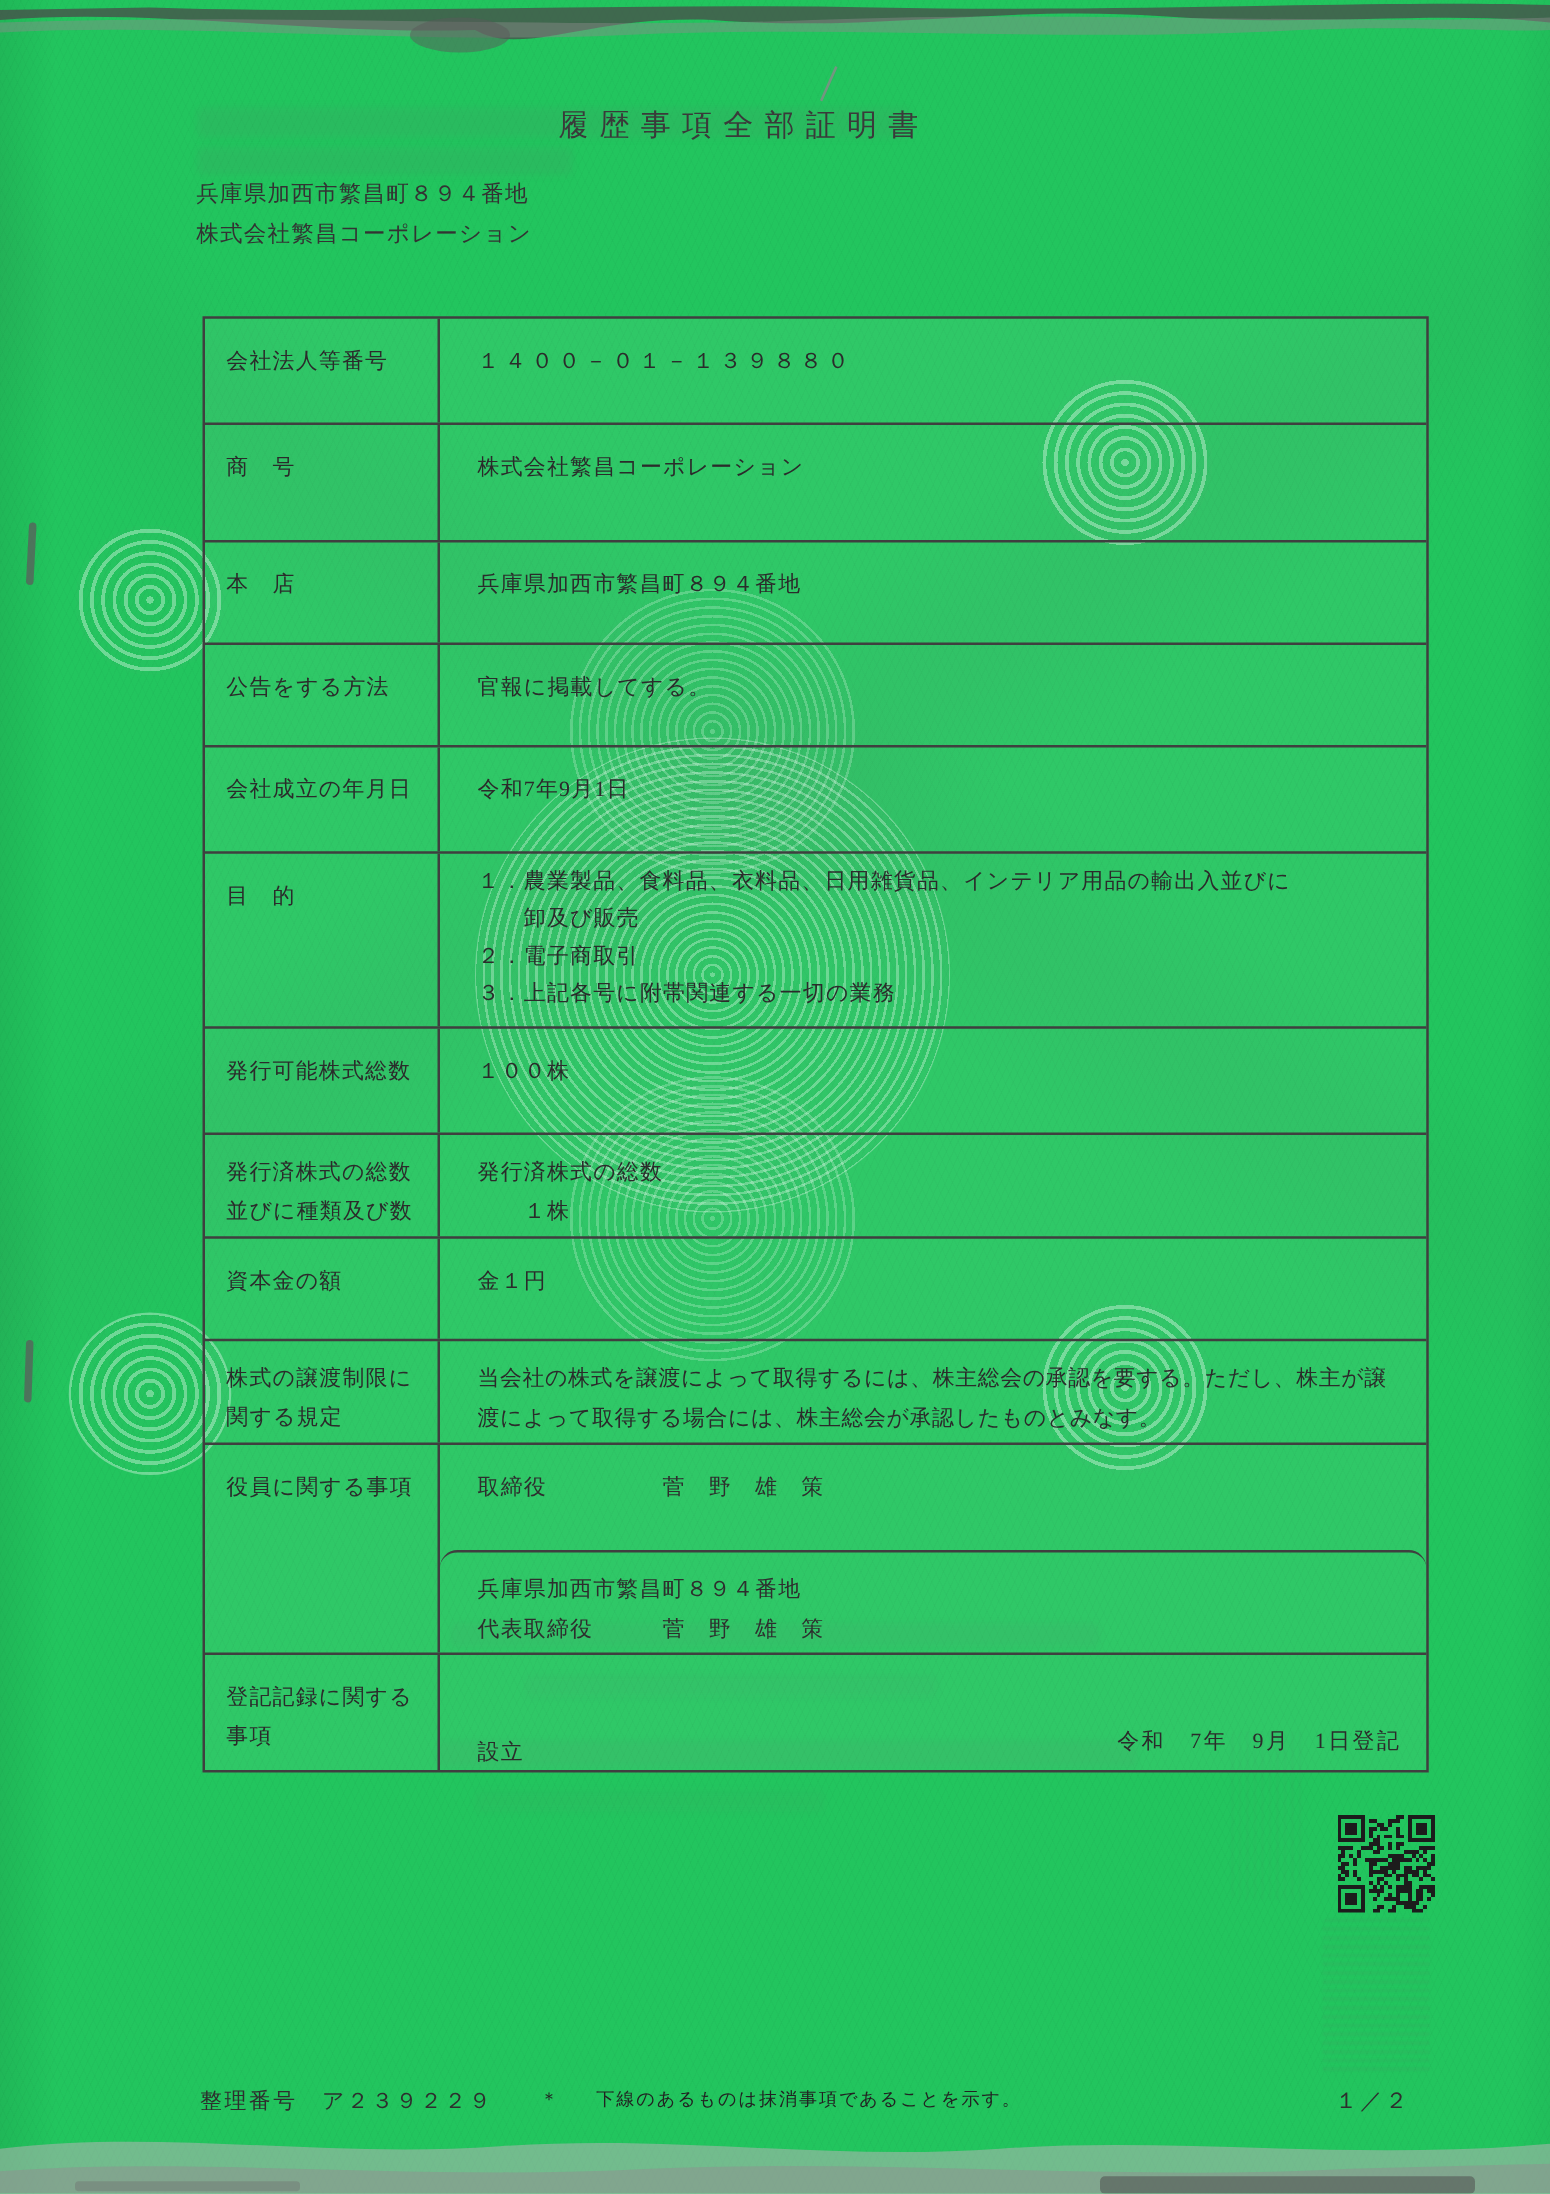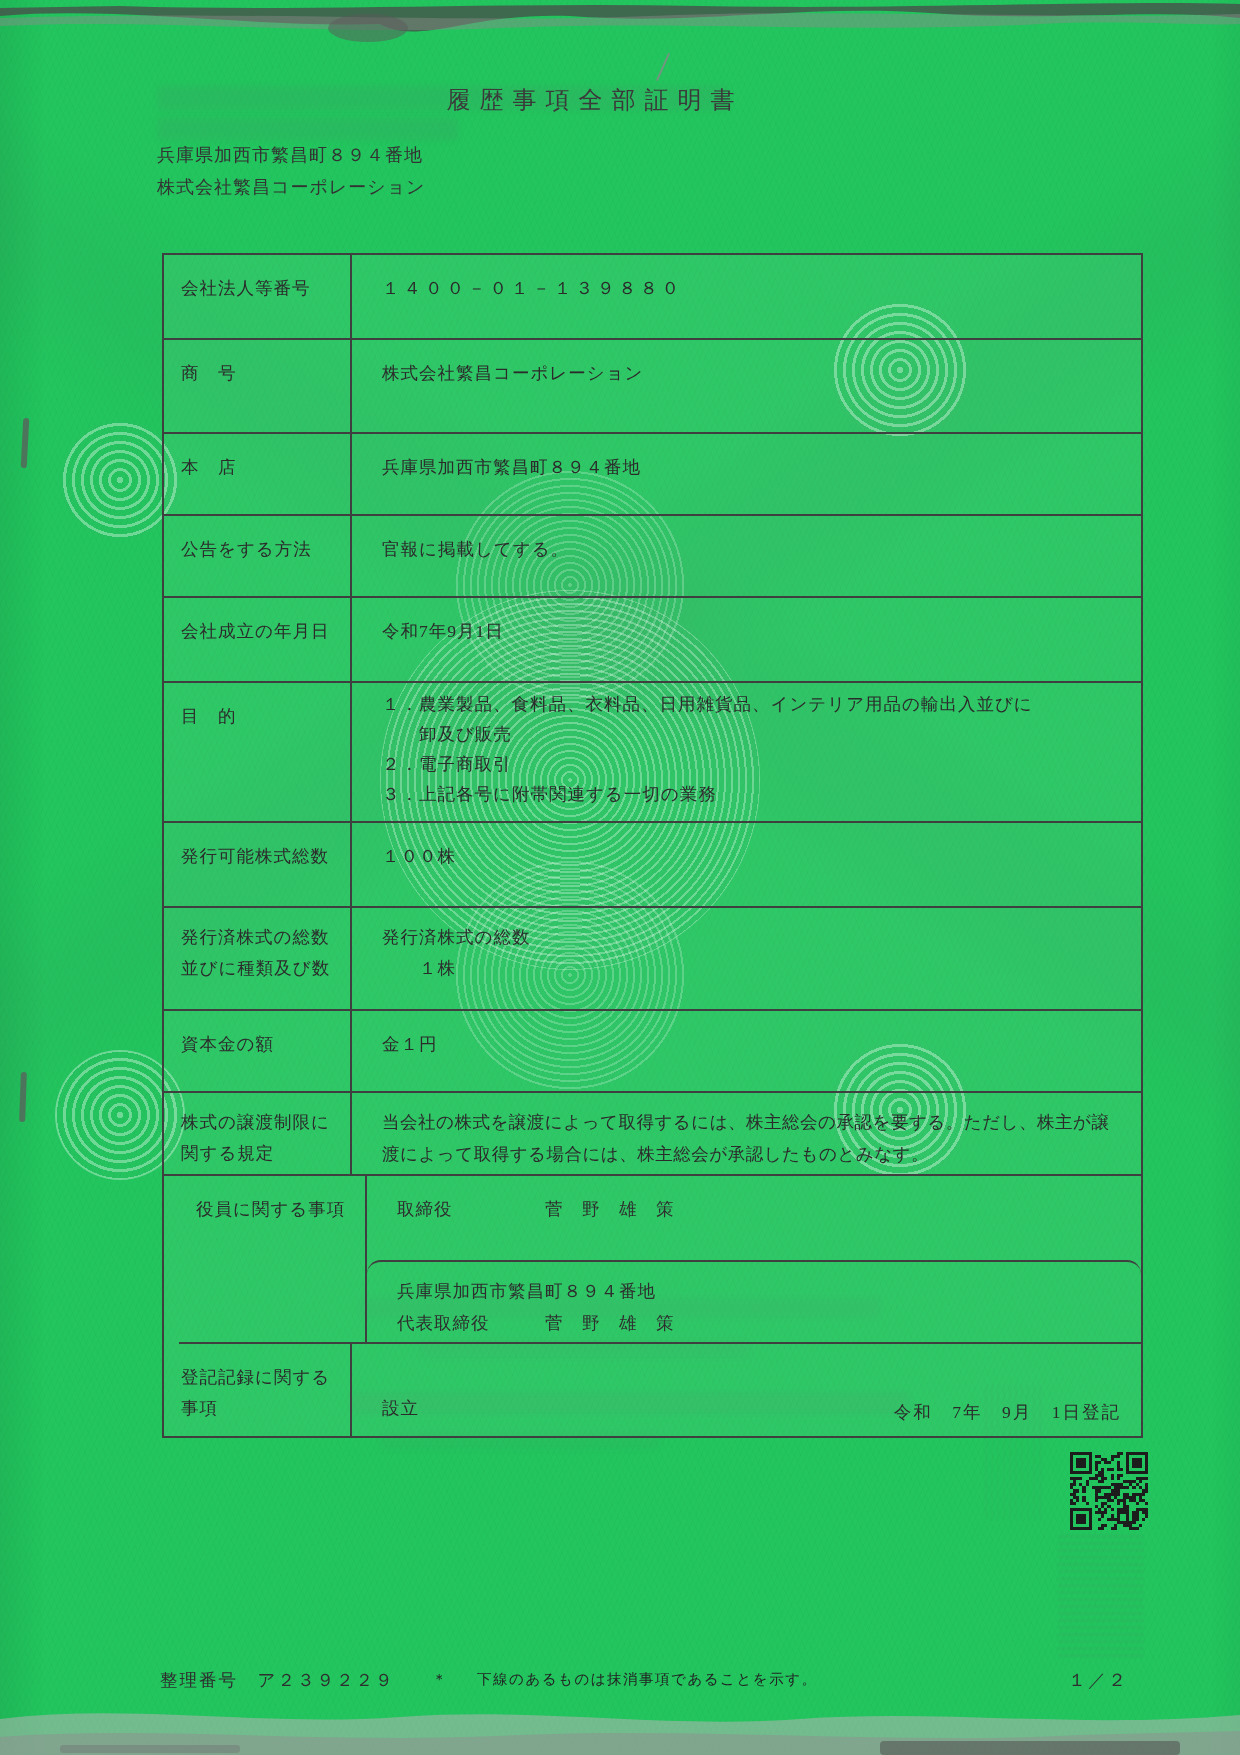--- a/index.html
+++ b/index.html
@@ -55,32 +55,32 @@
   .addr-block{position:absolute;left:157px;top:140px;font-size:18px;line-height:1.75;letter-spacing:1px;color:#333;}
   
   .cert-table{position:absolute;left:162px;top:253px;width:981px;
     border:2px solid #3f3f3f;box-sizing:border-box;background:rgba(255,255,255,0.06);}
   .trow{display:flex;border-bottom:2px solid #3f3f3f;box-sizing:border-box;}
   .trow:last-child{border-bottom:none;}
   .cell{box-sizing:border-box;font-size:17.5px;letter-spacing:1px;line-height:1.75;white-space:pre-line;color:#2b2b2b;}
   .label{width:188px;border-right:2px solid #3f3f3f;padding:18px 8px 0 17px;flex:none;}
   .value{flex:1;padding:18px 14px 0 30px;}
   .r0{height:85px;} .r1{height:94px;} .r2{height:82px;} .r3{height:82px;}
-  .r4{height:85px;} .r5{height:140px;} .r6{height:85px;} .r7{height:103px;}
-  .r8{height:82px;} .r9{height:83px;} .r10{height:168px;margin-left:15px;} .r11{height:92px;}
+  .r4{height:85px;} .r5{height:140px;} .r6{height:85px;} .r7{height:83px;}
+  .r8{height:82px;} .r9{height:83px;} .r10{height:168px;} .r11{height:92px;}
   .r5 .value{padding-top:6px;line-height:1.72;}
   .r7 .label{padding-top:14px;} .r7 .value{padding-top:14px;}
   .r9 .label{padding-top:14px;}
   .r9 .value{padding-top:14px;line-height:1.8;letter-spacing:0.5px;}
   .num-spread{letter-spacing:4px;}
   .officer-col{flex:1;display:flex;flex-direction:column;}
   .officer-sub{box-sizing:border-box;font-size:17.5px;letter-spacing:1px;line-height:1.8;white-space:pre-line;padding:18px 14px 0 30px;border-radius:14px;}
   .officer-sub.second{border-top:2px solid #3f3f3f;flex:1;padding-top:14px;}
   .officer-sub.first{height:84px;}
-  .r11 .value{position:relative;}
+  .r11 .value{position:relative;margin-top:13px;}
   .reg-date{position:absolute;right:20px;bottom:8px;font-size:17.5px;letter-spacing:2px;white-space:pre;}
   
   .footer{position:absolute;left:0;top:1668px;width:1240px;font-size:17.5px;}
   .serial{position:absolute;left:160px;top:0;letter-spacing:2px;}
   .note-wrap{position:absolute;left:432px;top:2px;font-family:"Liberation Sans","DejaVu Sans",sans-serif;font-size:14.5px;letter-spacing:1.5px;color:#222;}
   .pagenum{position:absolute;left:1068px;top:0;font-size:18px;letter-spacing:2px;}
   .qr{position:absolute;left:1070px;top:1452px;width:78px;height:78px;}
 </style>
 </head>
 <body>

